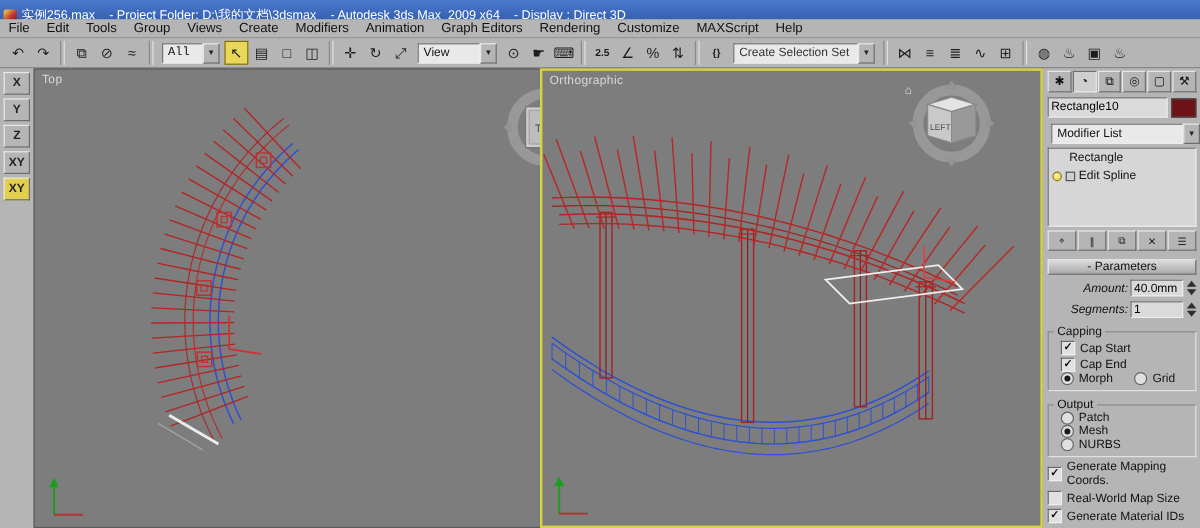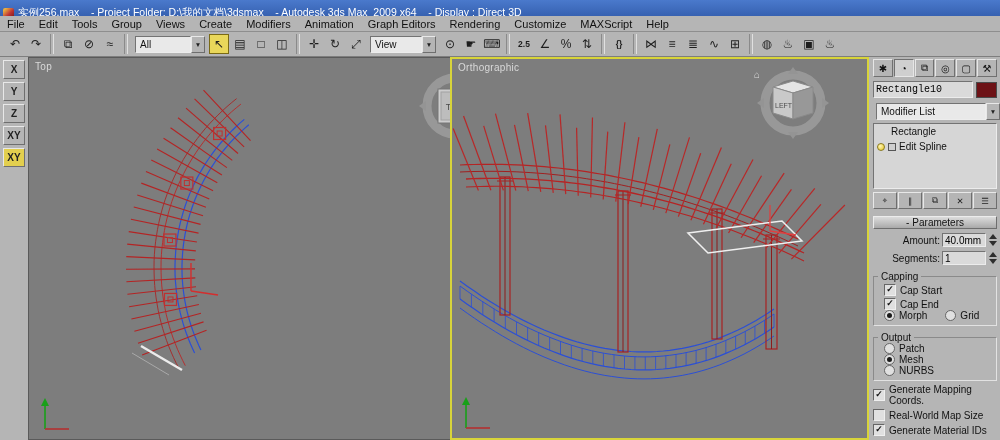--- a/index.html
+++ b/index.html
@@ -23,21 +23,21 @@
   .tbtn{width:20px;height:20px;display:flex;align-items:center;justify-content:center;
     font-size:12px;color:#1d1d1d;flex:0 0 auto;}
   .tbtn.small{font-size:8.5px;font-weight:bold;}
   .tbtn.active{background:#e9d75a;border:1px solid #7a6a14;box-sizing:border-box;}
   .tsep{width:2px;height:20px;border-left:1px solid #8a8a8a;border-right:1px solid #e0e0e0;margin:0 3px;flex:0 0 auto;}
   .combo{display:flex;align-items:stretch;height:17px;margin:0 3px;flex:0 0 auto;}
   .cfield{background:#e9e9e9;border:1px solid;border-color:#737373 #ededed #ededed #737373;
     font-size:10px;line-height:15px;padding:0 4px;color:#111;box-sizing:border-box;white-space:nowrap;overflow:hidden;}
   .carrow{width:14px;background:#b5b5b5;border:1px solid;border-color:#e8e8e8 #6e6e6e #6e6e6e #e8e8e8;
     font-size:6.5px;display:flex;align-items:center;justify-content:center;box-sizing:border-box;color:#222;}
-  .w-all{width:56px;} .w-view{width:52px;} .w-sets{width:104px;color:#333;}
+  .w-all{width:34px;font-family:Liberation Mono, monospace;} .w-view{width:52px;} .w-sets{width:104px;color:#333;}
   
   .axisbar{position:absolute;left:0;top:57px;width:28px;height:383px;background:#b5b5b5;}
   .axisbtn{width:22px;height:19px;margin:3px auto 2px auto;background:#b5b5b5;
     border:1px solid;border-color:#e8e8e8 #6e6e6e #6e6e6e #e8e8e8;
     font-size:10px;font-weight:bold;color:#222;display:flex;align-items:center;justify-content:center;box-sizing:border-box;}
   .axisbtn.hl{background:#e3cf4e;}
   
   .vp{position:absolute;top:57px;background:#7d7d7d;overflow:hidden;box-sizing:border-box;}
   #vpLwrap{left:28px;width:494px;height:383px;border:1px solid #5a5a5a;}
   #vpRwrap{left:450px;width:419px;height:383px;border:2px solid #d8d43a;}
@@ -46,41 +46,41 @@
   .viewcube{position:absolute;top:10px;}
   #cubeL{right:24px;} #cubeR{right:32px;top:6px;}
   svg text{font-family:"Liberation Sans",sans-serif;}
   
   .cmdpanel{position:absolute;left:870px;top:57px;width:130px;height:383px;background:#b5b5b5;
     padding:2px 3px;box-sizing:border-box;font-size:10px;color:#111;overflow:hidden;}
   .cptabs{display:flex;gap:1px;height:18px;}
   .cptab{flex:1;display:flex;align-items:center;justify-content:center;font-size:10px;
     background:#b5b5b5;border:1px solid;border-color:#e6e6e6 #707070 #707070 #e6e6e6;box-sizing:border-box;}
   .cptab.active{background:#cfcfcf;border-color:#707070 #e6e6e6 #e6e6e6 #707070;}
-  .cprow{display:flex;gap:3px;margin-top:4px;align-items:center;font-family:Liberation Mono, monospace;}
+  .cprow{display:flex;gap:3px;margin-top:4px;align-items:center;}
   .namefield{flex:1;min-width:0;height:15px;background:#dadada;border:1px solid;
     border-color:#737373 #ececec #ececec #737373;font-size:10px;padding:0 2px;font-family:inherit;}
   .swatch{width:19px;height:14px;background:#6d1216;border:1px solid #4a4a4a;flex:0 0 auto;}
   .modlist{margin-top:5px;width:100%;} .modlist .cfield{flex:1;}
   .stackbox{margin-top:3px;height:64px;background:#d6d6d6;border:1px solid;
     border-color:#737373 #ececec #ececec #737373;overflow:hidden;}
   .stackrow{height:15px;display:flex;align-items:center;gap:3px;padding-left:3px;font-size:10px;}
   .stackrow.sel{background:#8f8f8f;}
   .bulb{width:8px;height:8px;border-radius:50%;flex:0 0 auto;
     background:radial-gradient(circle at 35% 35%,#fff6b8,#e6c41e);border:1px solid #8a7a20;box-sizing:border-box;}
   .boxicon{width:8px;height:8px;border:1px solid #555;background:#cfcfcf;flex:0 0 auto;box-sizing:border-box;}
   .stackrow.base{padding-left:17px;}
   .stackbtns{display:flex;gap:1px;margin-top:3px;height:17px;}
   .sbtn{flex:1;background:#b5b5b5;border:1px solid;border-color:#e8e8e8 #6e6e6e #6e6e6e #e8e8e8;
     font-size:8.5px;display:flex;align-items:center;justify-content:center;box-sizing:border-box;color:#222;}
   .rollhead{margin-top:7px;height:13px;background:linear-gradient(#dcdcdc,#a9a9a9);
     border:1px solid;border-color:#ececec #6e6e6e #6e6e6e #ececec;display:flex;align-items:center;
     justify-content:center;gap:3px;font-size:10px;box-sizing:border-box;}
   .paramrow{display:flex;align-items:center;justify-content:flex-end;margin-top:4px;gap:2px;}
-  .paramrow label{font-size:10px;}
+  .paramrow label{font-size:10px;font-style:italic;}
   .spinfield{width:44px;height:14px;background:#dadada;border:1px solid;
     border-color:#737373 #ececec #ececec #737373;font-size:10px;padding:0 2px;box-sizing:border-box;font-family:inherit;}
   .spin{display:flex;flex-direction:column;gap:2px;width:9px;align-items:center;}
   .spin .up{width:0;height:0;border-left:4px solid transparent;border-right:4px solid transparent;border-bottom:5px solid #2e2e2e;}
   .spin .dn{width:0;height:0;border-left:4px solid transparent;border-right:4px solid transparent;border-top:5px solid #2e2e2e;}
   .group{margin:6px 0 0 0;border:1px solid;border-color:#8a8a8a #e2e2e2 #e2e2e2 #8a8a8a;
     padding:0 4px 4px 10px;}
   .group legend{font-size:10px;padding:0 3px;margin-left:-6px;}
   .ckrow{display:flex;align-items:center;gap:4px;margin-top:3px;}
   .ckrow.tight{margin-top:2px;}
@@ -143,20 +143,24 @@
   <span class="tbtn">⊙</span>
   <span class="tbtn">☛</span>
   <span class="tbtn">⌨</span>
   <span class="tsep"></span>
   <span class="tbtn small">2.5</span>
   <span class="tbtn">∠</span>
   <span class="tbtn">%</span>
   <span class="tbtn">⇅</span>
   <span class="tsep"></span>
   <span class="tbtn small">{}</span>
+  <span class="combo">
+    <span class="cfield w-sets">Create Selection Set</span>
+    <span class="carrow">▼</span>
+  </span>
   <span class="tsep"></span>
   <span class="tbtn">⋈</span>
   <span class="tbtn">≡</span>
   <span class="tbtn">≣</span>
   <span class="tbtn">∿</span>
   <span class="tbtn">⊞</span>
   <span class="tsep"></span>
   <span class="tbtn">◍</span>
   <span class="tbtn">♨</span>
   <span class="tbtn">▣</span>

